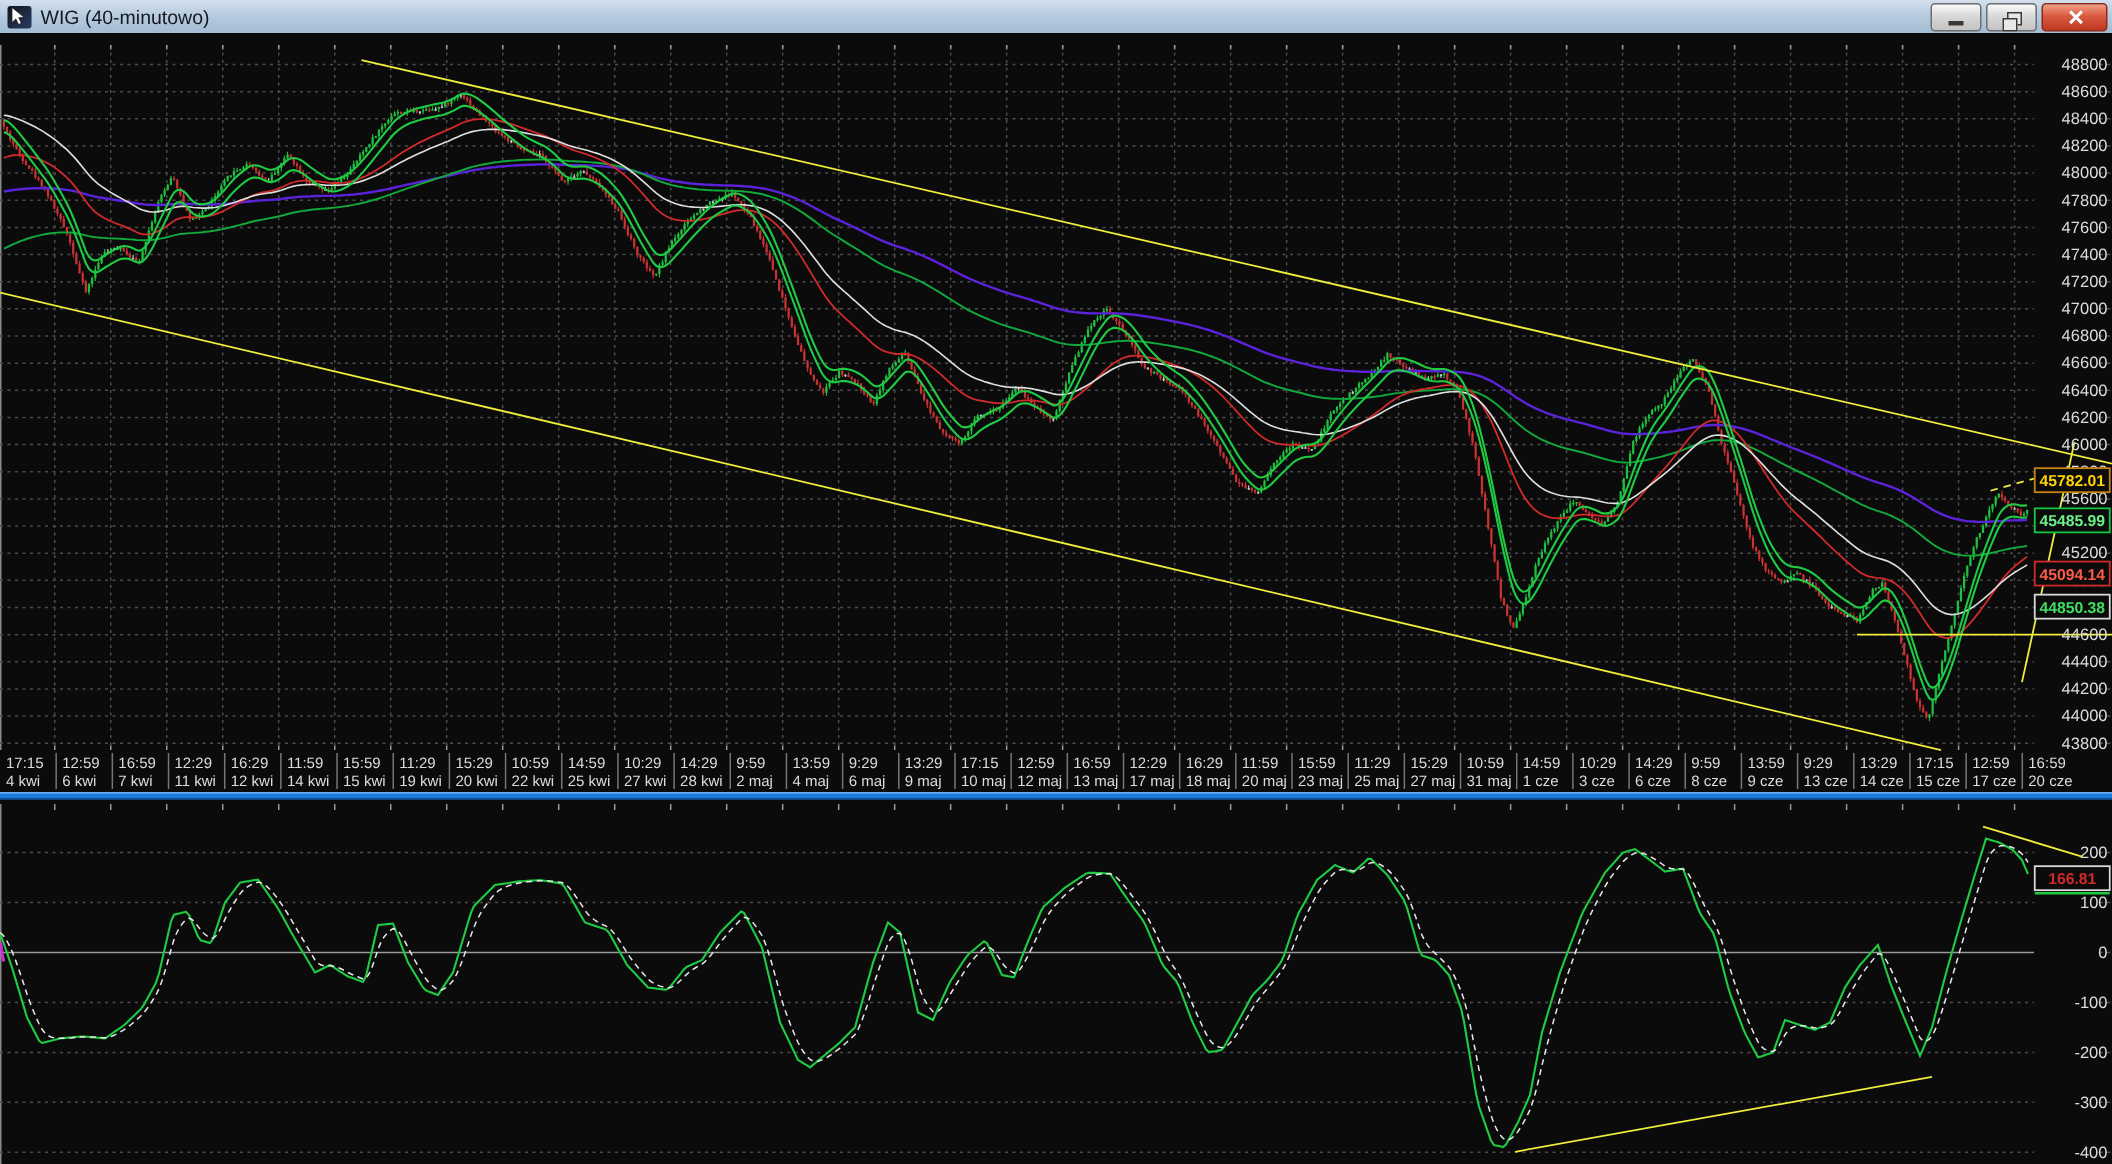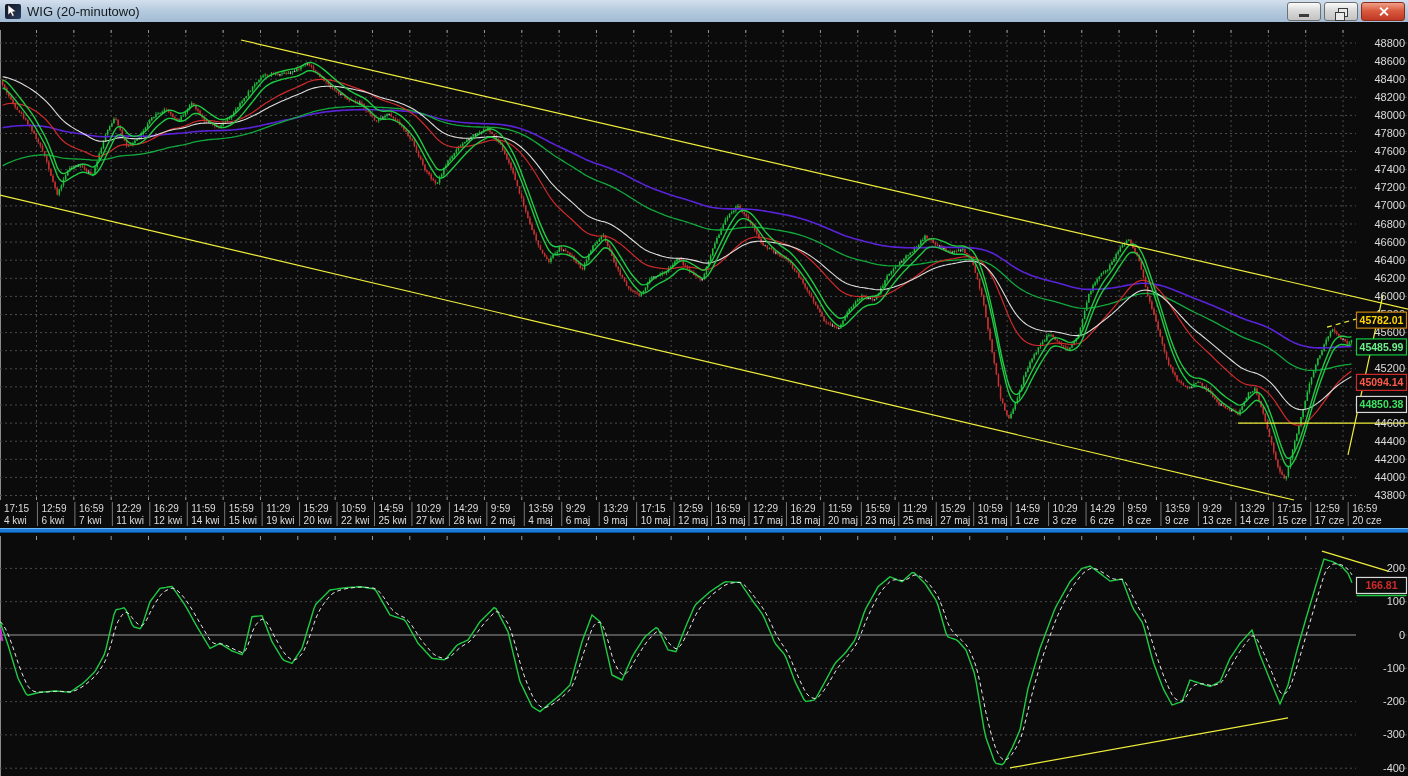--- a/index.html
+++ b/index.html
@@ -29,21 +29,21 @@
 </head>
 <body>
 
 <div class="window">
   <div class="titlebar">
     <span class="app-icon">
       <svg width="12" height="13" viewBox="0 0 12 13">
           <polygon points="1,0 1,10 3.6,7.6 5.4,11.4 7.2,10.5 5.5,6.8 9,6.5" fill="#ffffff" stroke="#222" stroke-width="0.5"></polygon>
         </svg>
     </span>
-    <span class="title-text">WIG (20-minutowo)</span>
+    <span class="title-text">WIG (40-minutowo)</span>
     <span class="win-buttons">
       <span class="win-btn btn-min">
           <span class="glyph-min"></span>
         </span>
       <span class="win-btn btn-restore">
           <span class="glyph-restore"></span>
         </span>
       <span class="win-btn btn-close">
           <span class="glyph-close"></span>
         </span>

